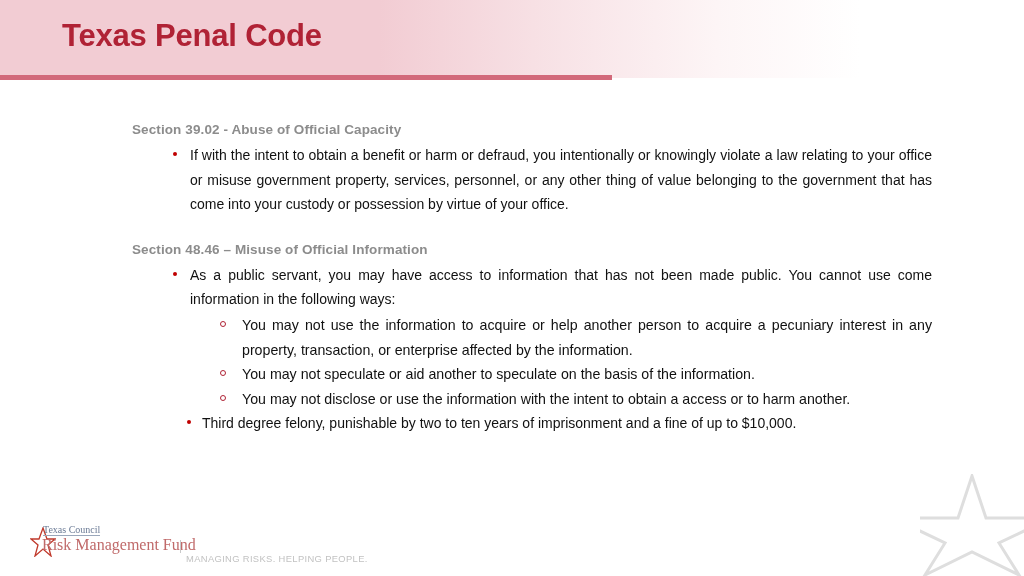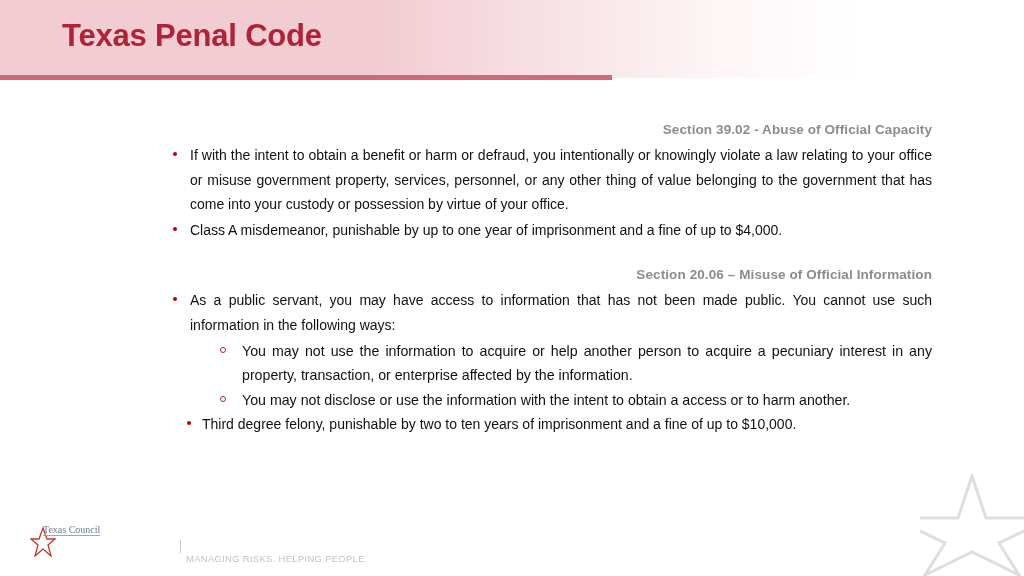--- a/index.html
+++ b/index.html
@@ -56,21 +56,20 @@
     top: 122px;
     width: 800px;
     color: #111111;
   }
   .section-heading {
     font-size: 13.5px;
     font-weight: bold;
     color: #8c8c8c;
     margin: 0 0 6px 0;
     letter-spacing: 0.1px;
-    text-align: right;
   }
   .section-heading.second {
     margin-top: 25px;
   }
 
   ul.lvl1 {
     list-style: none;
     margin: 0;
     padding: 0;
   }
@@ -200,42 +199,42 @@
 <div class="slide-title">Texas Penal Code</div>
 
 <div class="content">
 
   <div class="section-heading">Section 39.02 - Abuse of Official Capacity</div>
   <ul class="lvl1">
     <li>
       <span class="dot"></span>
       <span>If with the intent to obtain a benefit or harm or defraud, you intentionally or knowingly violate a law relating to your office or misuse government property, services, personnel, or any other thing of value belonging to the government that has come into your custody or possession by virtue of your office.</span>
     </li>
-    <li class="nojust">
-      <span class="dot"></span>
-      <span>Class A misdemeanor, punishable by up to one year of imprisonment and a fine of up to $4,000.</span>
-    </li>
   </ul>
 
-  <div class="section-heading second">Section 20.06 – Misuse of Official Information</div>
+  <div class="section-heading second">Section 48.46 – Misuse of Official Information</div>
   <ul class="lvl1">
     <li>
       <span class="dot"></span>
-      <span>As a public servant, you may have access to information that has not been made public.  You cannot use such information in the following ways:</span>
+      <span>As a public servant, you may have access to information that has not been made public.  You cannot use come information in the following ways:</span>
     </li>
   </ul>
 
   <div class="lvl2-wrap">
     <ul class="lvl2">
       <li>
         <span class="circ"></span>
         <span>You may not use the information to acquire or help another person to acquire a pecuniary interest in any property, transaction, or enterprise affected by the information.</span>
       </li>
       <li class="nojust">
         <span class="circ"></span>
+        <span>You may not speculate or aid another to speculate on the basis of the information.</span>
+      </li>
+      <li class="nojust">
+        <span class="circ"></span>
         <span>You may not disclose or use the information with the intent to obtain a access or to harm another.</span>
       </li>
     </ul>
   </div>
 
   <ul class="lvl1">
     <li class="extra-indent nojust">
       <span class="dot"></span>
       <span>Third degree felony, punishable by two to ten years of imprisonment and a fine of up to $10,000.</span>
     </li>
@@ -243,20 +242,21 @@
 
 </div>
 
 <div class="footer-logo">
   <span class="logo-star">
     <svg width="26" height="30" viewBox="0 0 26 30">
       <polygon points="13,1 17,12 25,12 18,18 21,29 13,22 5,29 8,18 1,12 9,12" fill="none" stroke="#c0392b" stroke-width="1.3"></polygon>
     </svg>
   </span>
   <span class="logo-texas-council">Texas Council</span>
+  <span class="logo-fund">Risk Management Fund</span>
   <span class="logo-divider"></span>
   <span class="logo-tagline">MANAGING RISKS. HELPING PEOPLE.</span>
 </div>
 
 <div class="corner-star">
   <svg width="140" height="102" viewBox="0 0 140 102">
     <polygon points="52,2 66,44 131,44 79,69 99,101 52,78 5,101 25,69 -27,44 38,44" fill="none" stroke="#dedede" stroke-width="3"></polygon>
   </svg>
 </div>
 

